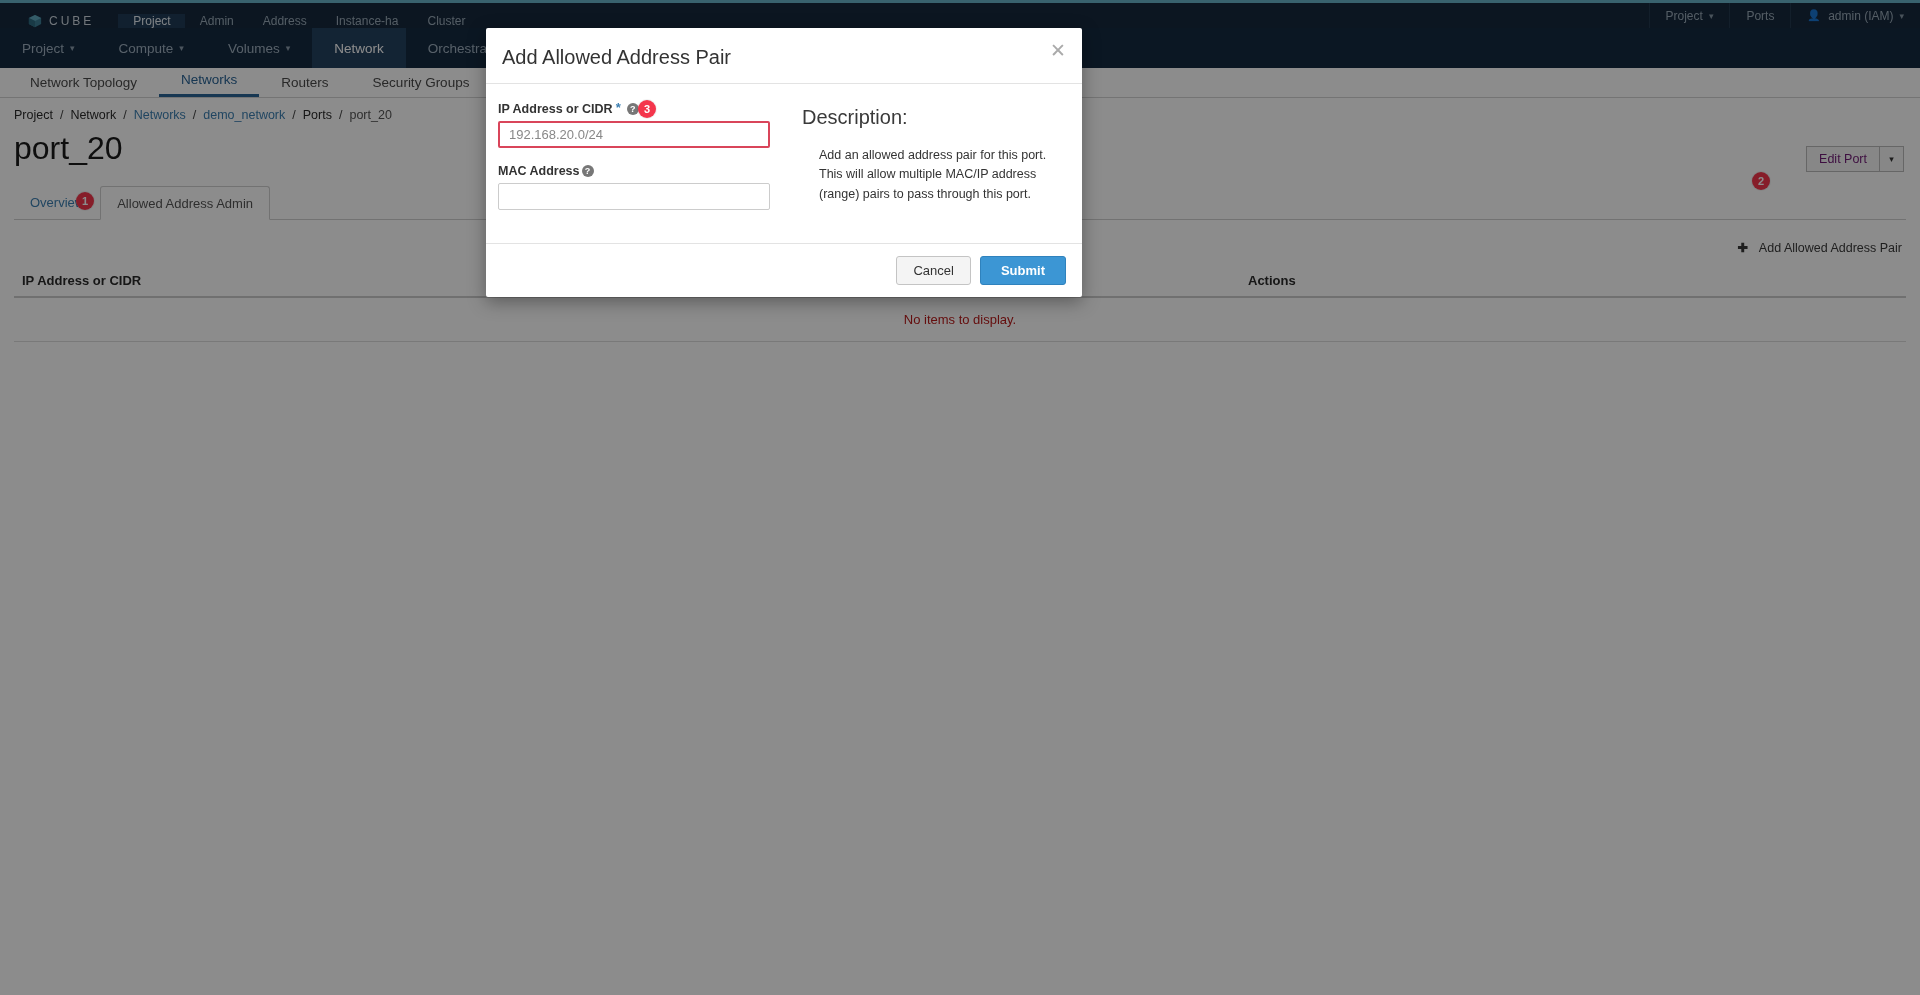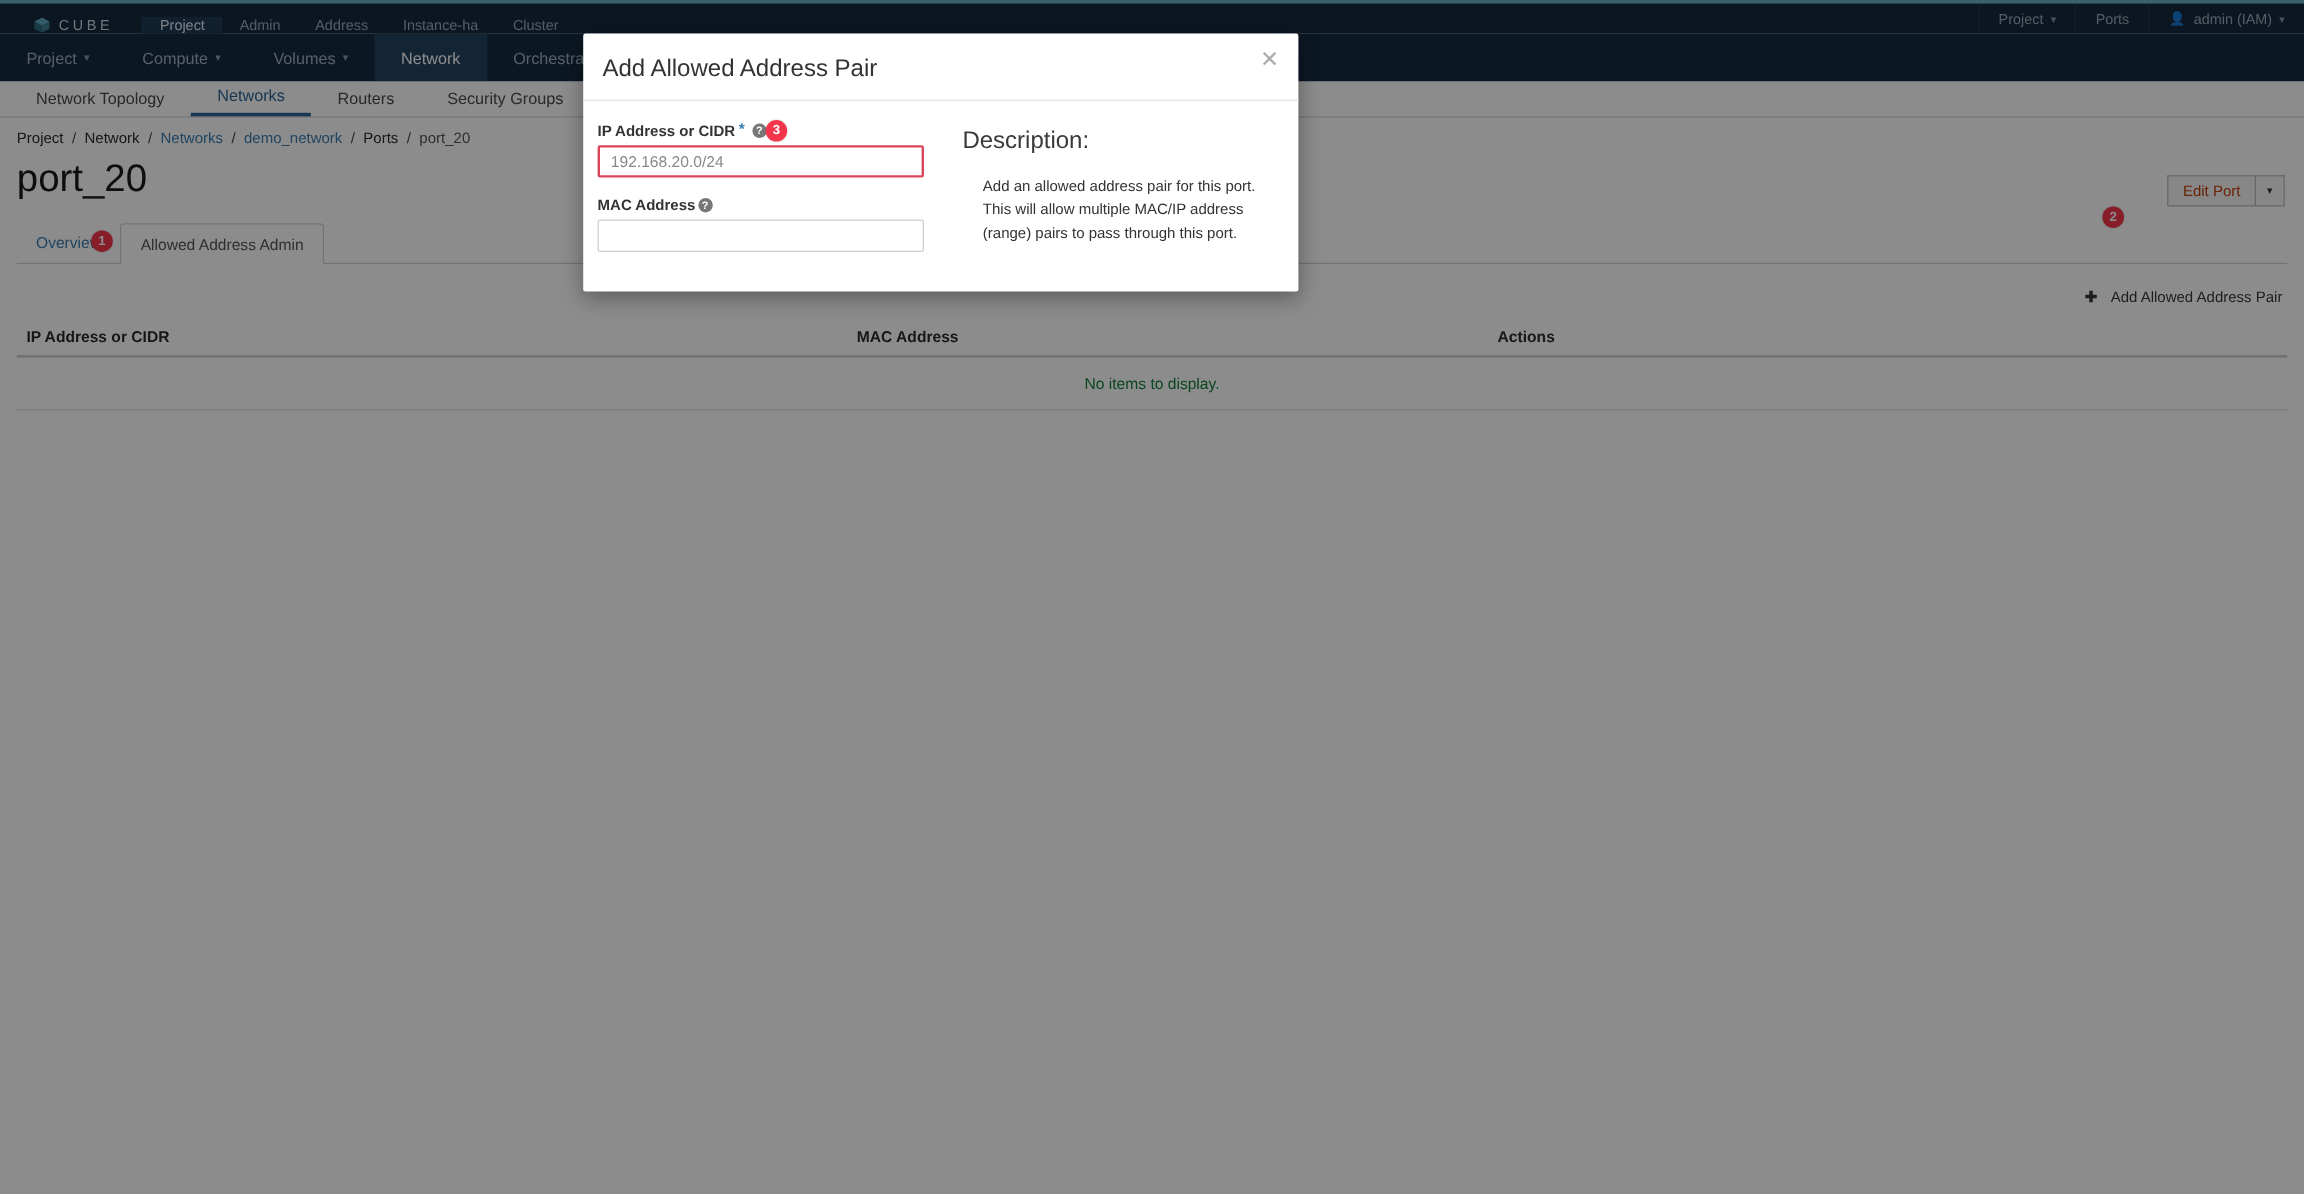--- a/index.html
+++ b/index.html
@@ -94,21 +94,21 @@
   }
 
   
   #edit-port-group {
     position: absolute; top: 78px; right: 16px;
     display: flex; align-items: stretch; height: 26px;
     font-size: 12.5px;
   }
   #edit-port-btn {
     background: #f6f6f6; border: 1px solid #bbbbbb;
-    padding: 0 12px; display: flex; align-items: center; color: #c2410c;
+    padding: 0 12px; display: flex; align-items: center; color: #701a75;
   }
   #edit-port-caret {
     background: #f6f6f6; border: 1px solid #bbbbbb; border-left: none;
     width: 24px; display: flex; align-items: center; justify-content: center;
     color: #333; font-size: 9px;
   }
 
   
   #tabs {
     position: absolute; top: 118px; left: 14px; right: 14px; height: 34px;
@@ -150,21 +150,21 @@
   #table-head {
     display: flex; align-items: center; height: 34px;
     border-bottom: 2px solid #cccccc;
     font-weight: bold; color: #2b2b2b;
   }
   .th-ip { flex: 0 0 700px; padding-left: 8px; }
   .th-mac { flex: 0 0 530px; }
   .th-actions { flex: 1 1 auto; padding-left: 4px; }
   #table-empty {
     display: flex; align-items: center; justify-content: center;
-    height: 44px; color: #15803d; border-bottom: 1px solid #dddddd;
+    height: 44px; color: #b91c1c; border-bottom: 1px solid #dddddd;
     font-size: 13px;
   }
 
   
   #dim {
     position: absolute; top: 0; left: 0; width: 1920px; height: 995px;
     background: rgba(0,0,0,0.45);
     z-index: 50;
   }
 
@@ -390,13 +390,17 @@
       </div>
 
     </div>
 
     <div id="desc-col">
       <h3 id="desc-title">Description:</h3>
       <p id="desc-text">Add an allowed address pair for this port. This will allow multiple MAC/IP address (range) pairs to pass through this port.</p>
     </div>
   </div>
 
+  <div id="modal-footer">
+    <button class="btn" id="cancel-btn">Cancel</button>
+    <button class="btn" id="submit-btn">Submit</button>
+  </div>
 </div>
 
 </body></html>

